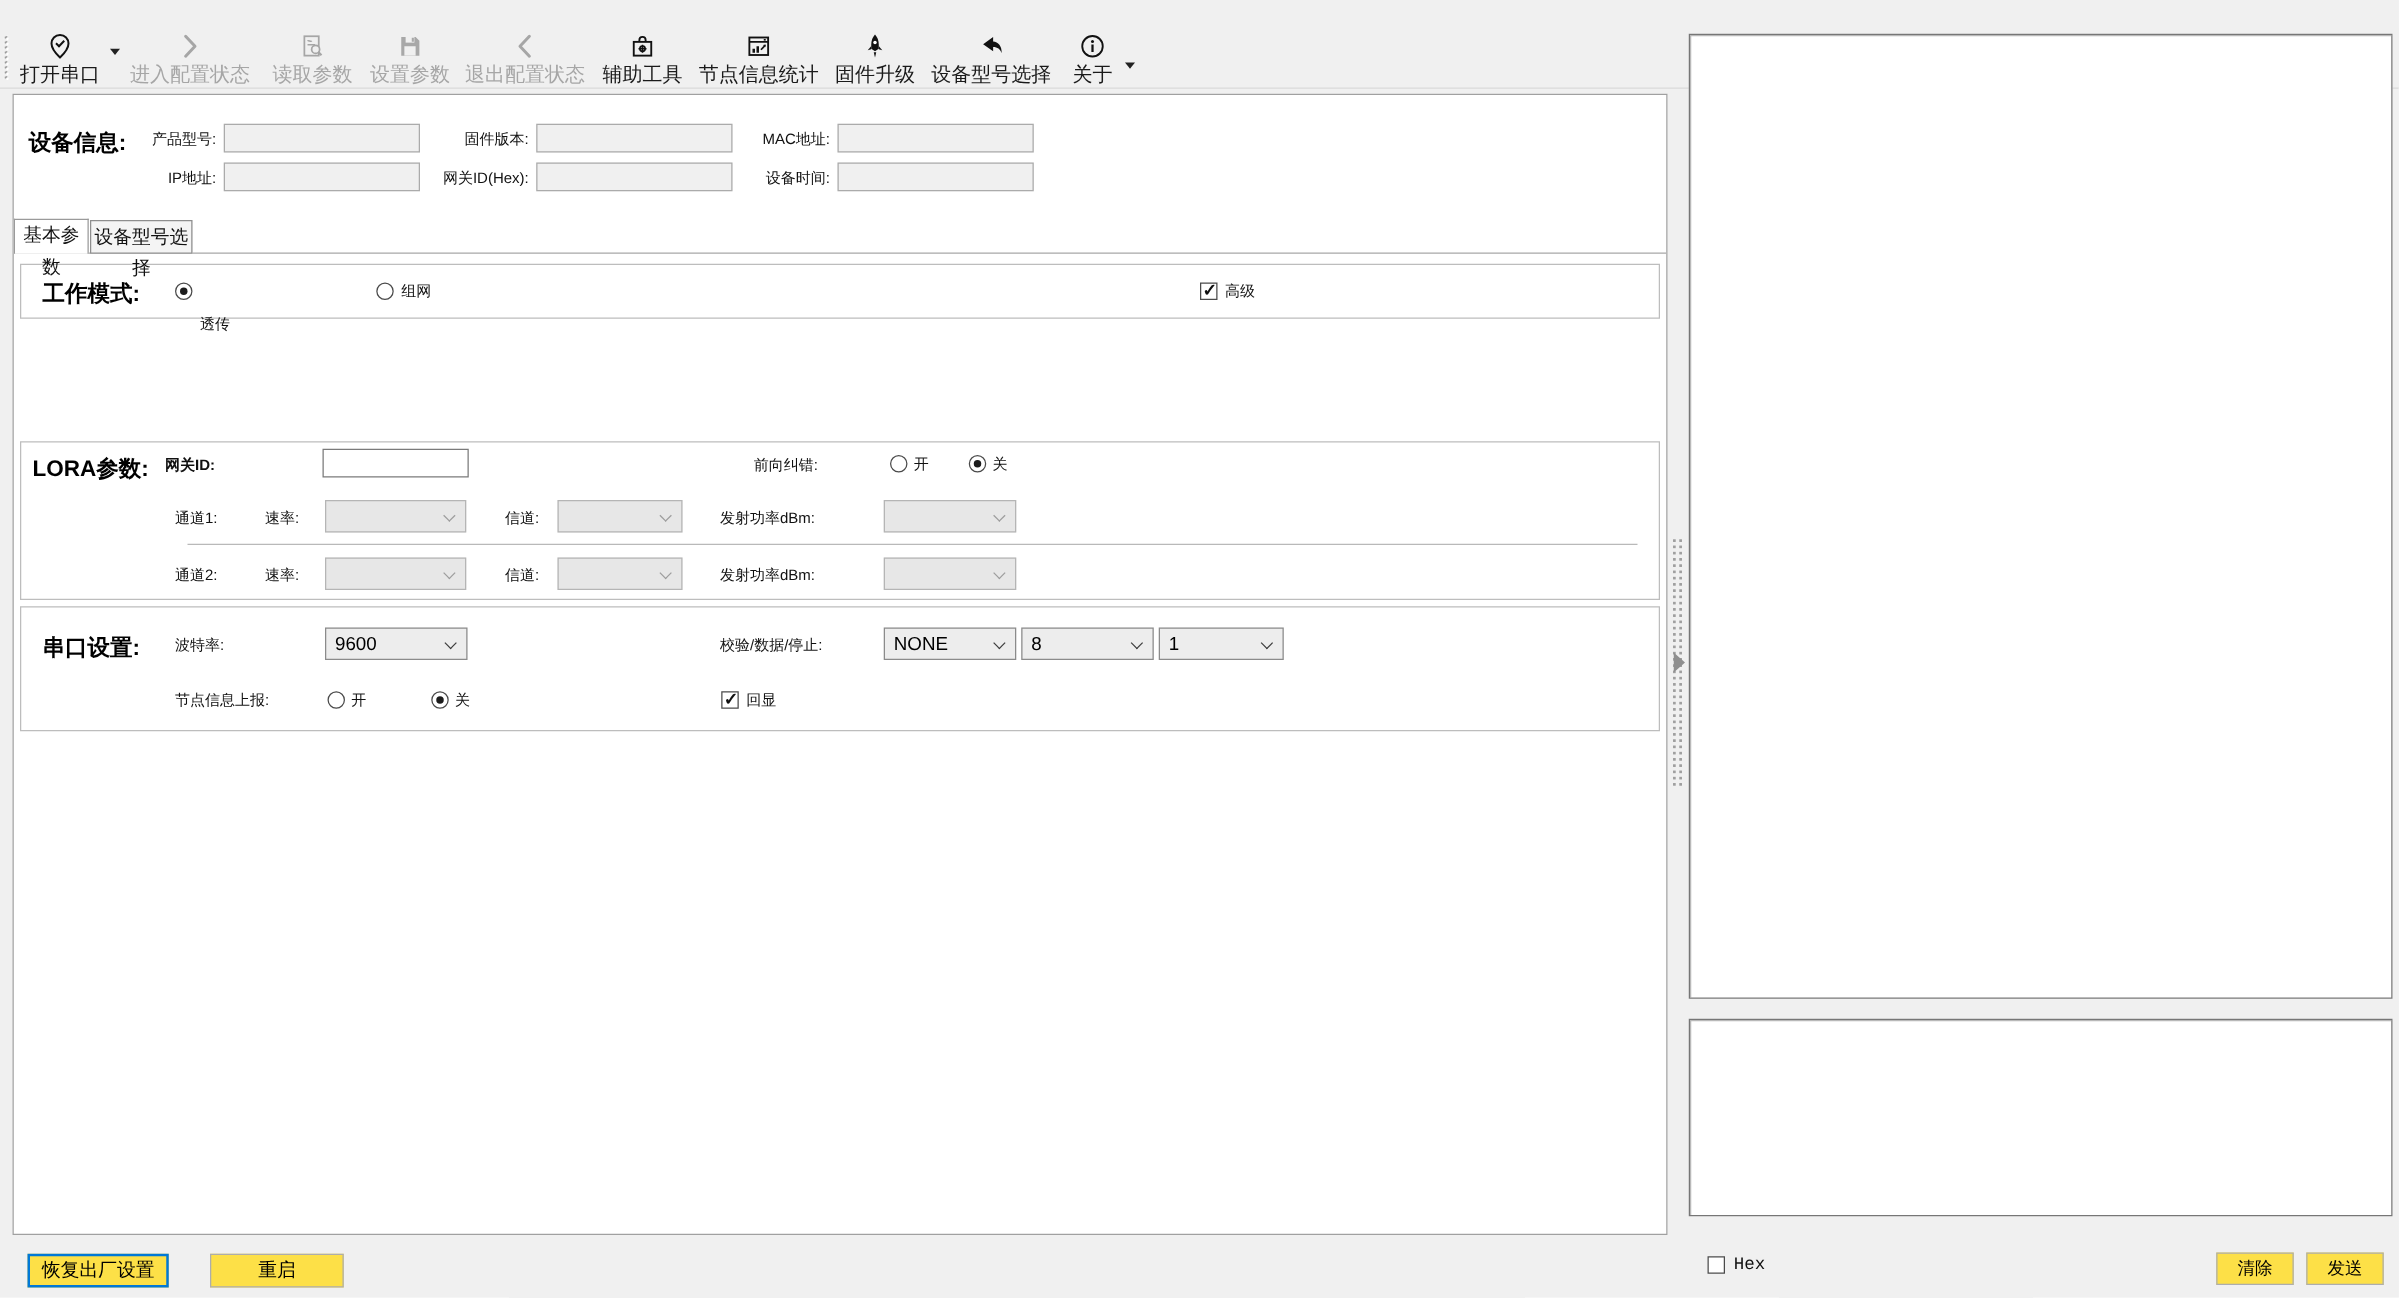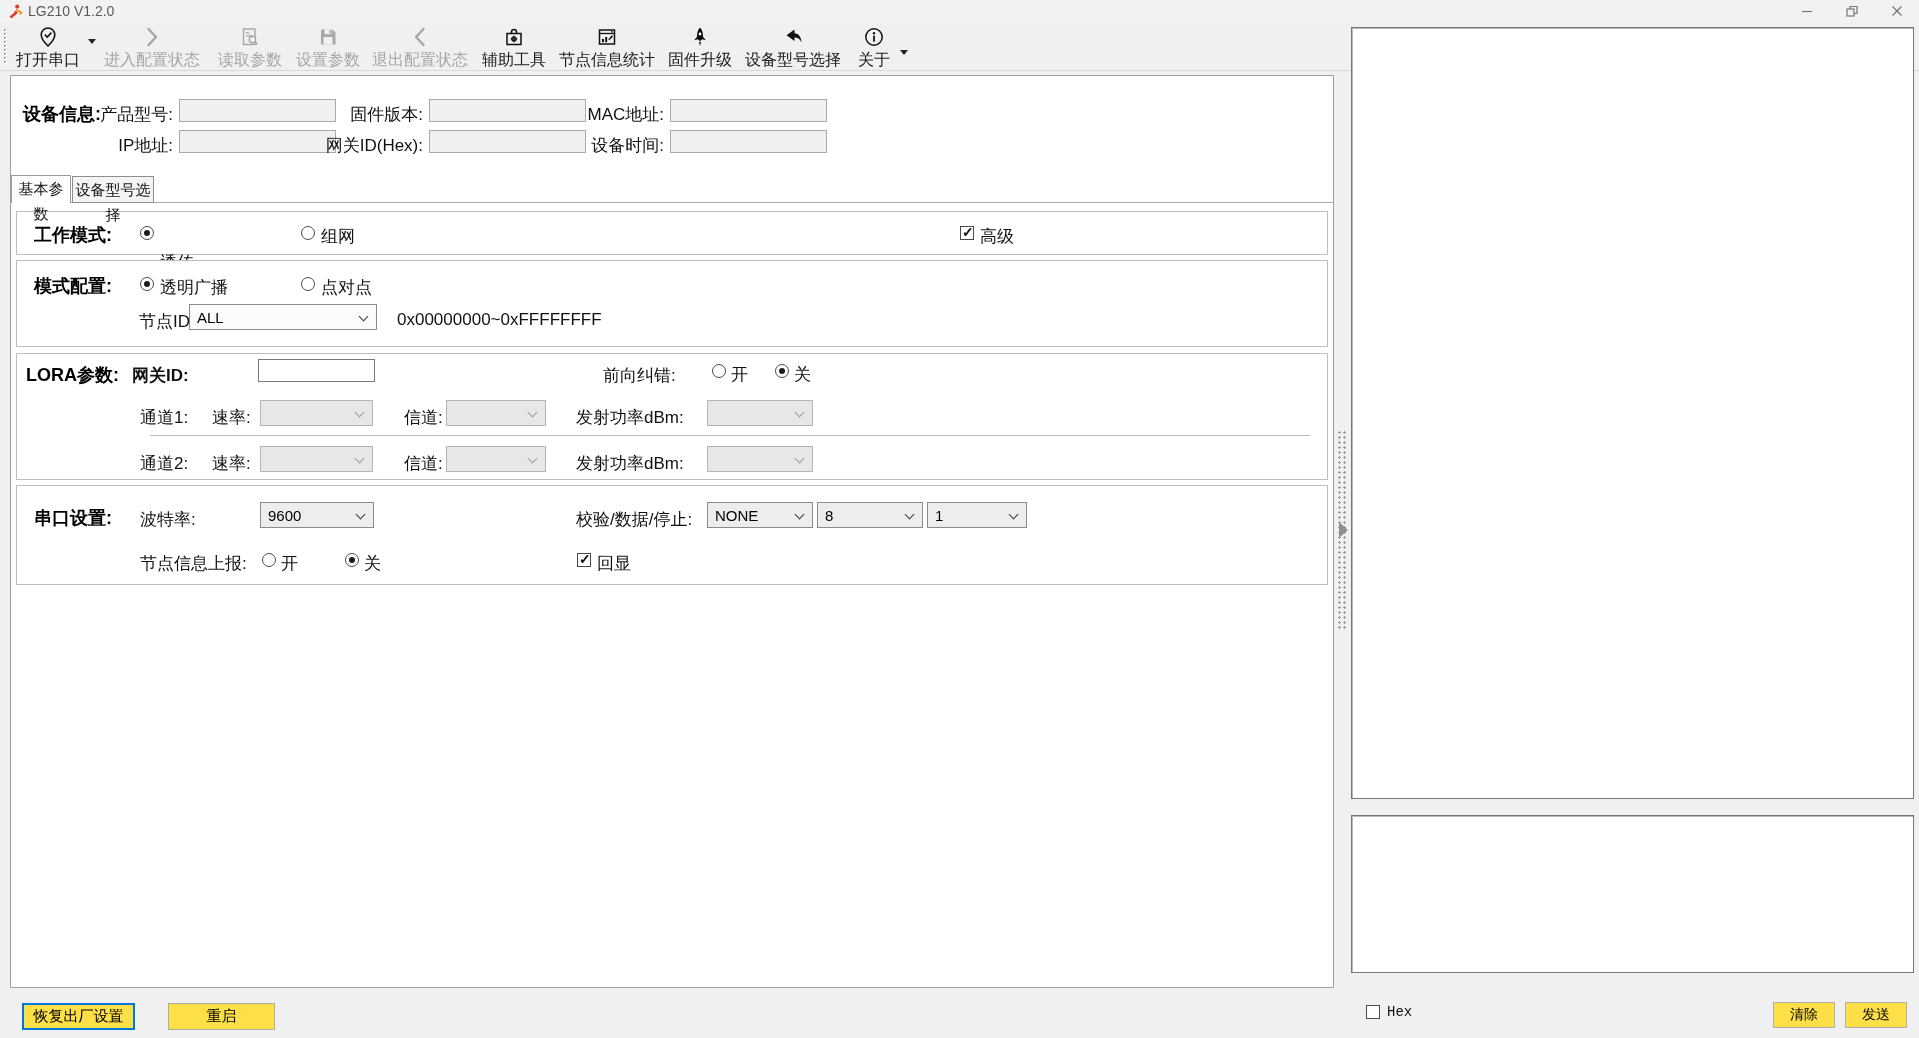--- a/index.html
+++ b/index.html
@@ -1,20 +1,20 @@
 <!DOCTYPE html>
 <html><head>
 <meta charset="utf-8">
 <style>
   * { margin:0; padding:0; box-sizing:border-box; }
   html,body { width:1919px; height:1038px; }
   body { font-family:"Liberation Sans", sans-serif; background:#f0f0f0; overflow:hidden; }
   #app { position:relative; width:1919px; height:1038px; background:#f0f0f0; }
   .abs { position:absolute; }
-  .lbl { position:absolute; font-size:17px; color:#111; white-space:nowrap; }
+  .lbl { position:absolute; font-size:12px; color:#111; white-space:nowrap; }
   .sec { position:absolute; font-weight:bold; font-size:18px; color:#000; white-space:nowrap; }
   .ralign { text-align:right; }
 
   
   #titlebar { position:absolute; left:0; top:0; width:1919px; height:22px; background:#f2f2f2; }
   #title-text { position:absolute; left:28px; top:3px; font-size:14px; color:#5a5a5a; }
   .wbtn { position:absolute; top:0; width:45px; height:22px; display:flex; align-items:center; justify-content:center; }
 
   
   #toolbar { position:absolute; left:0; top:22px; width:1919px; height:49px; background:#f0f0f0; border-bottom:1px solid #d9d9d9; }
@@ -61,45 +61,20 @@
   #splitter-arrow { position:absolute; left:1339px; top:522px; width:0; height:0;
      border-top:8px solid transparent; border-bottom:8px solid transparent; border-left:9px solid #8f8f8f; }
 
   .mono { font-family:"Liberation Mono", monospace; }
 </style>
 </head>
 <body>
 
 <div id="app">
 
-  <div id="titlebar">
-    <svg class="abs" style="left:8px;top:4px;" width="15" height="15" viewBox="0 0 15 15">
-      <circle cx="9.2" cy="2.6" r="2.1" fill="#e03e2d"></circle>
-      <path d="M1.5 12.5 C4 10.5 5.5 9.5 7.5 6.5 L10 8.2 C8 11 5.5 12.5 3.5 14.5 Z" fill="#e03e2d"></path>
-      <path d="M8 5.5 L13.5 8.5 L11.5 10.5" fill="none" stroke="#f2901e" stroke-width="1.6"></path>
-    </svg>
-    <div id="title-text">LG210 V1.2.0</div>
-    <div class="wbtn" style="left:1784px;">
-      <svg width="18" height="18" viewBox="0 0 18 18">
-          <line x1="4" y1="9.5" x2="14" y2="9.5" stroke="#777" stroke-width="1.2"></line>
-        </svg>
-    </div>
-    <div class="wbtn" style="left:1829px;">
-      <svg width="18" height="18" viewBox="0 0 18 18">
-        <rect x="4" y="7" width="7" height="7" fill="none" stroke="#777" stroke-width="1.2"></rect>
-        <path d="M7 7 V4.5 H14 V11.5 H11" fill="none" stroke="#777" stroke-width="1.2"></path>
-      </svg>
-    </div>
-    <div class="wbtn" style="left:1874px;">
-      <svg width="18" height="18" viewBox="0 0 18 18">
-        <line x1="4.5" y1="4.5" x2="13.5" y2="13.5" stroke="#777" stroke-width="1.2"></line>
-        <line x1="13.5" y1="4.5" x2="4.5" y2="13.5" stroke="#777" stroke-width="1.2"></line>
-      </svg>
-    </div>
-  </div>
 
   <div id="toolbar">
     <div id="toolbar-grip"></div>
 
     <div class="tbi" style="left:8px;width:80px;">
       <svg width="22" height="22" viewBox="0 0 22 22">
         <path d="M11 2 C7.1 2 4.2 5 4.2 8.8 C4.2 13.6 11 20 11 20 C11 20 17.8 13.6 17.8 8.8 C17.8 5 14.9 2 11 2 Z" fill="none" stroke="#111" stroke-width="1.6"></path>
         <polyline points="7.8,8.6 10.2,11 14.4,6.6" fill="none" stroke="#111" stroke-width="1.6"></polyline>
       </svg>
       <div class="tlabel">打开串口</div>
@@ -220,33 +195,20 @@
     <div class="gbox" style="top:135px;height:44px;">
       <div class="sec" style="left:17px;top:11px;">工作模式:</div>
       <div class="rd sel" style="left:123px;top:14px;"></div>
       <div class="lbl" style="left:143px;top:13px;margin-top:26px;">透传</div>
       <div class="rd" style="left:284px;top:14px;"></div>
       <div class="lbl" style="left:304px;top:13px;">组网</div>
       <div class="cb checked" style="left:943px;top:14px;"></div>
       <div class="lbl" style="left:963px;top:13px;">高级</div>
     </div>
 
-    <div class="gbox" style="top:184px;height:87px;">
-      <div class="sec" style="left:17px;top:13px;">模式配置:</div>
-      <div class="rd sel" style="left:123px;top:16px;"></div>
-      <div class="lbl" style="left:143px;top:15px;">透明广播</div>
-      <div class="rd" style="left:284px;top:16px;"></div>
-      <div class="lbl" style="left:304px;top:15px;">点对点</div>
-      <div class="lbl" style="left:122px;top:49px;">节点ID:</div>
-      <div class="dd" style="left:172px;top:43px;width:188px;background:#fbfbfb;">
-        <span>ALL</span>
-        <span class="car"></span>
-      </div>
-      <div class="lbl" style="left:380px;top:49px;">0x00000000~0xFFFFFFFF</div>
-    </div>
 
     <div class="gbox" style="top:277px;height:127px;">
       <div class="sec" style="left:9px;top:9px;">LORA参数:</div>
       <div class="lbl" style="left:115px;top:10px;font-weight:bold;">网关ID:</div>
       <input class="ti en" style="left: 241px; top: 5px; width: 117px;" value="">
       <div class="lbl" style="left:586px;top:10px;">前向纠错:</div>
       <div class="rd" style="left:695px;top:10px;"></div>
       <div class="lbl" style="left:714px;top:9px;">开</div>
       <div class="rd sel" style="left:758px;top:10px;"></div>
       <div class="lbl" style="left:777px;top:9px;">关</div>

